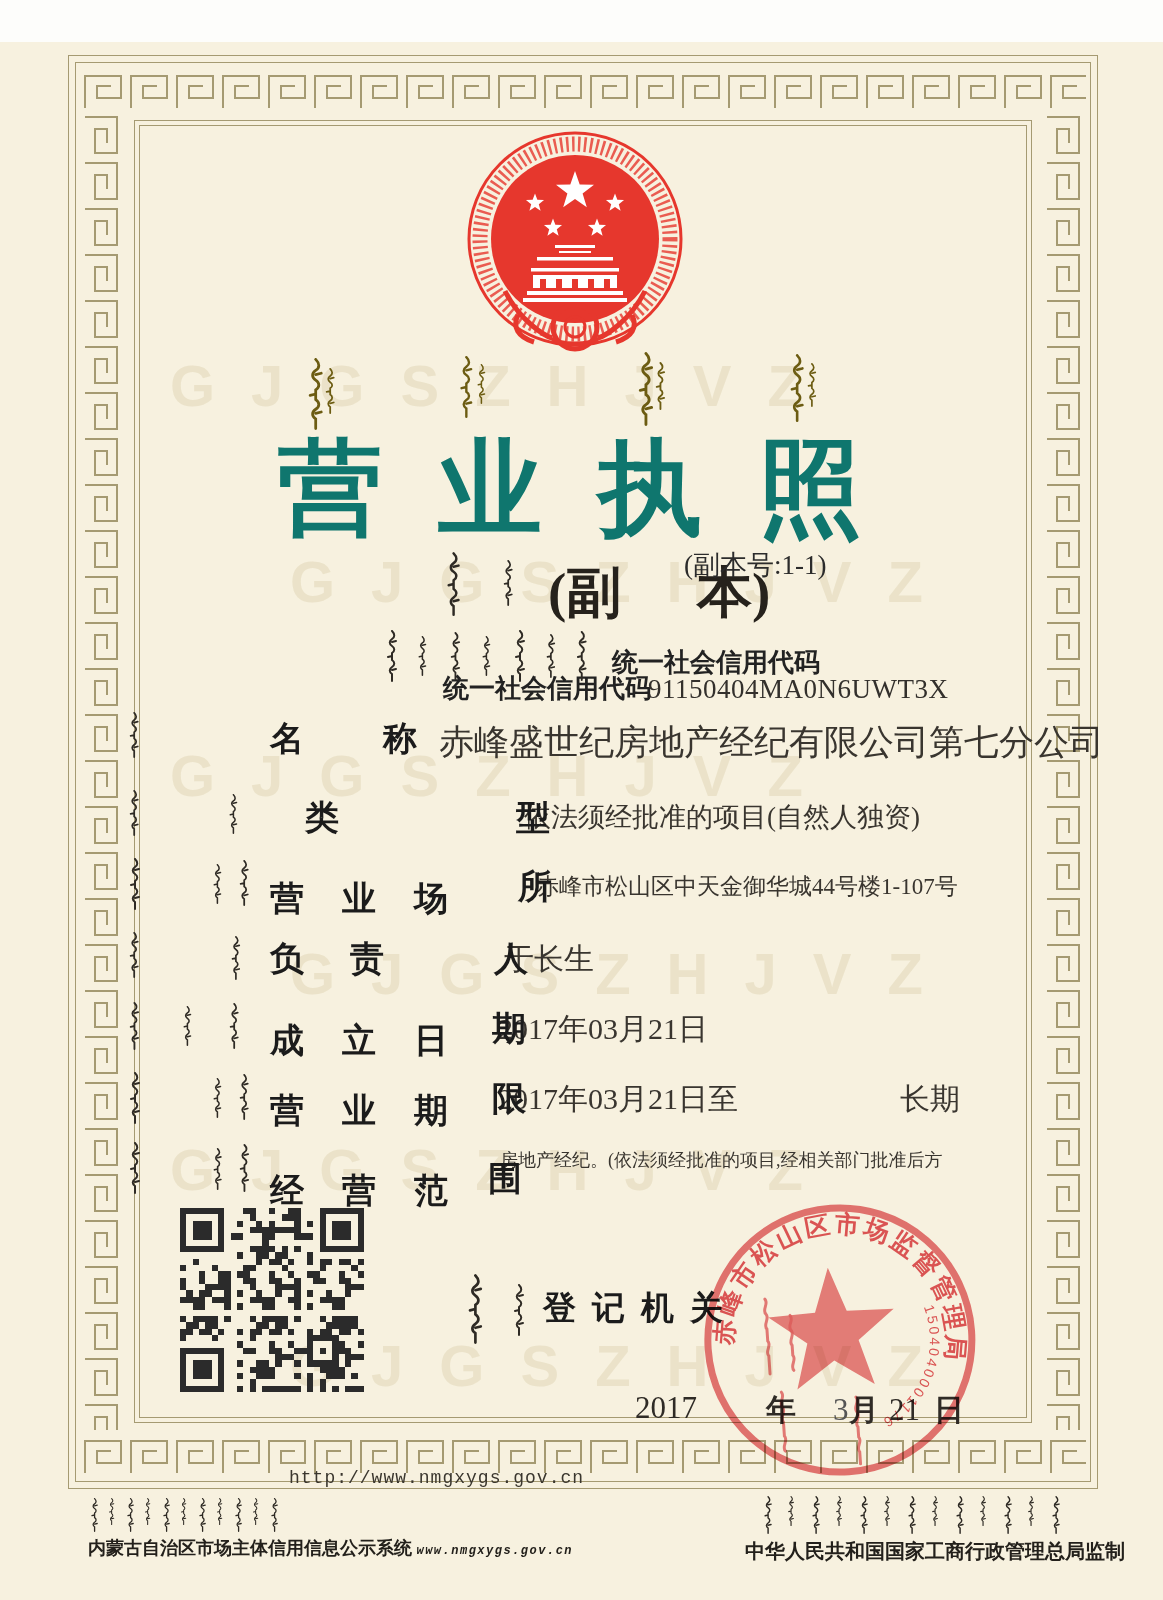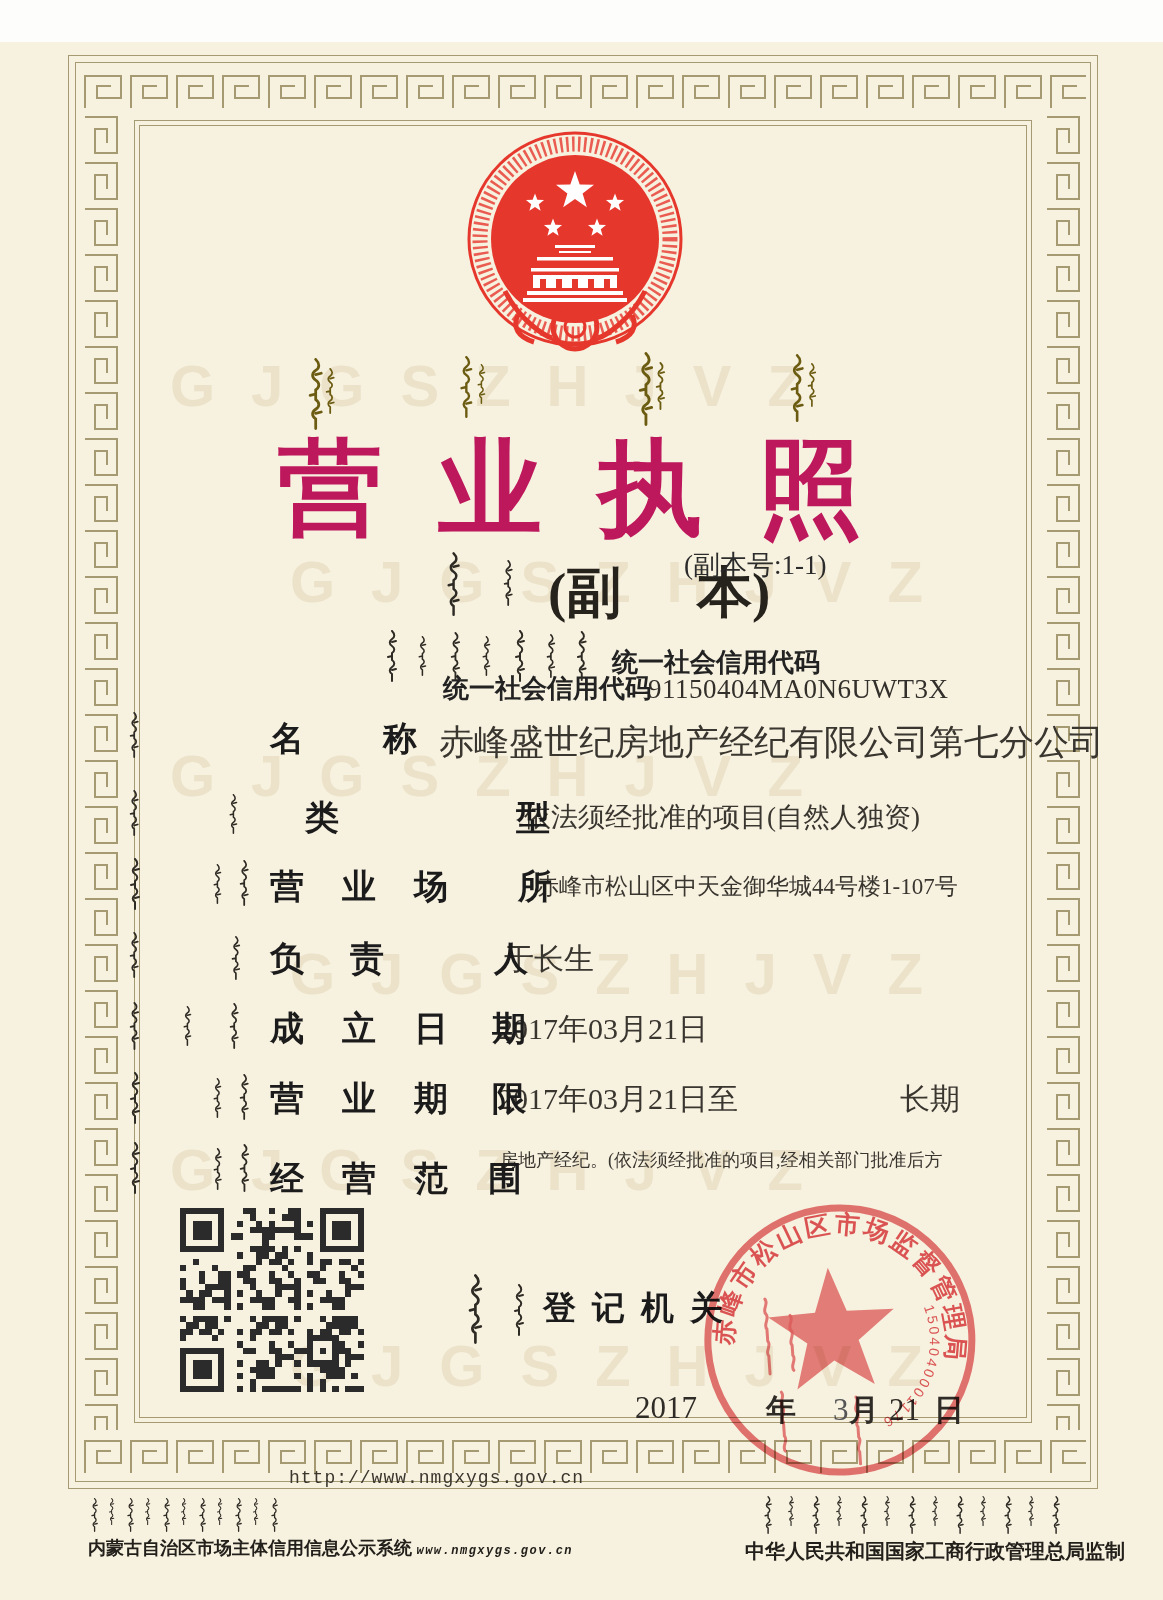--- a/index.html
+++ b/index.html
@@ -13,35 +13,35 @@
   
   .topstrip{left:0;top:0;width:1163px;height:42px;background:#fdfdfb;}
   
   .wm{left:150px;width:880px;height:70px;overflow:hidden;white-space:nowrap;
       font-weight:700;font-size:58px;letter-spacing:36px;
       color:rgba(199,185,140,.26);z-index:0;font-family:"Liberation Sans",sans-serif;}
   
   .f-line{border:1.5px solid #a59a72;z-index:1;}
   .band{z-index:1;}
   
-  .title{left:278px;top:420px;font-size:104px;font-weight:900;color:#be185d;
+  .title{left:278px;top:420px;font-size:104px;font-weight:900;color:#0f766e;
          letter-spacing:56px;font-family:"Liberation Serif",serif;z-index:2;white-space:nowrap;}
   .subtitle{left:548px;top:556px;font-size:55px;font-weight:600;color:#26221c;
             font-family:"Liberation Serif",serif;word-spacing:62px;z-index:2;white-space:nowrap;}
   .copyno{left:684px;top:547px;font-size:27px;color:#2b2b2b;
           font-family:Liberation Serif, serif;z-index:3;white-space:nowrap;}
   
   .cc1{left:612px;top:645px;font-size:26px;font-weight:700;color:#222;z-index:2;white-space:nowrap;}
   .cc2{left:443px;top:671px;font-size:26px;font-weight:700;color:#222;z-index:2;white-space:nowrap;}
   .ccv{left:648px;top:674px;font-size:27px;color:#33302c;font-family:"Liberation Serif",serif;
        letter-spacing:.5px;z-index:2;white-space:nowrap;}
   
   .row{left:0;top:0;width:1163px;height:48px;z-index:2;}
   .flabel{position:absolute;font-size:34px;font-weight:600;color:#1b1b1b;white-space:nowrap;}
-  .ls3{letter-spacing:38px;}
+  .ls3{letter-spacing:38px;margin-top:12px;}
   .ls2{letter-spacing:46px;}
   .fvalue{position:absolute;color:#39352f;font-family:"Liberation Serif",serif;white-space:nowrap;}
   .v29{font-size:35px;margin-left:48px;} .v27{font-size:27px;} .v23{font-size:23px;}
   .v30{font-size:30px;} .v21{font-size:18px;line-height:44px;}
   
   .reg-label{left:543px;top:1286px;font-size:33px;font-weight:600;color:#1b1b1b;
              letter-spacing:16px;z-index:2;white-space:nowrap;}
   .dt{z-index:2;white-space:nowrap;color:#2f2b26;}
   .dt-num{font-family:"Liberation Serif",serif;font-size:31px;}
   .dt-unit{font-size:30px;font-weight:600;}

